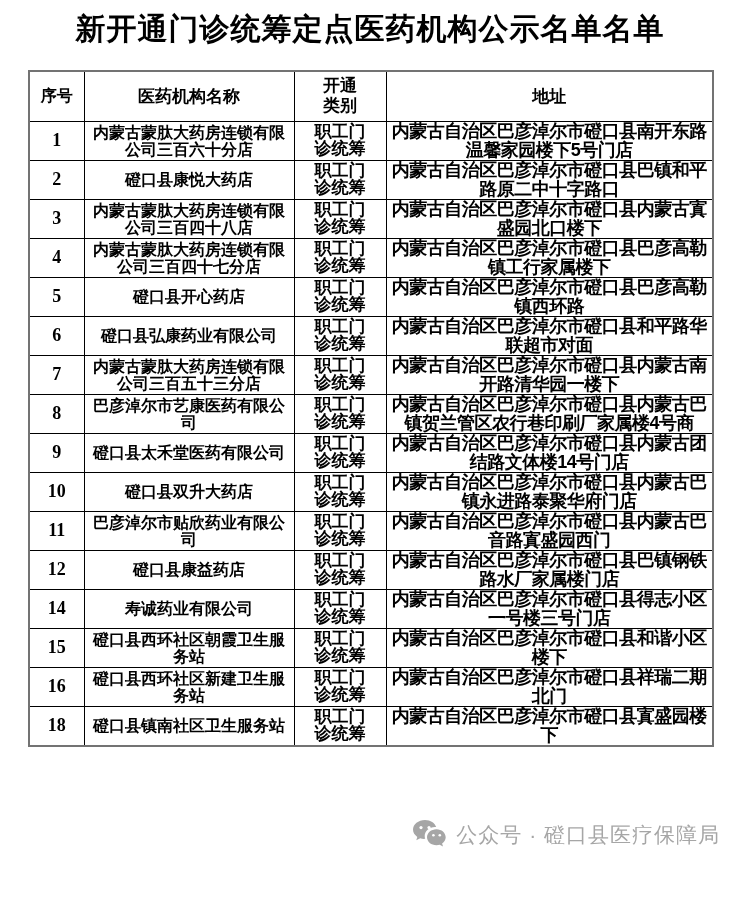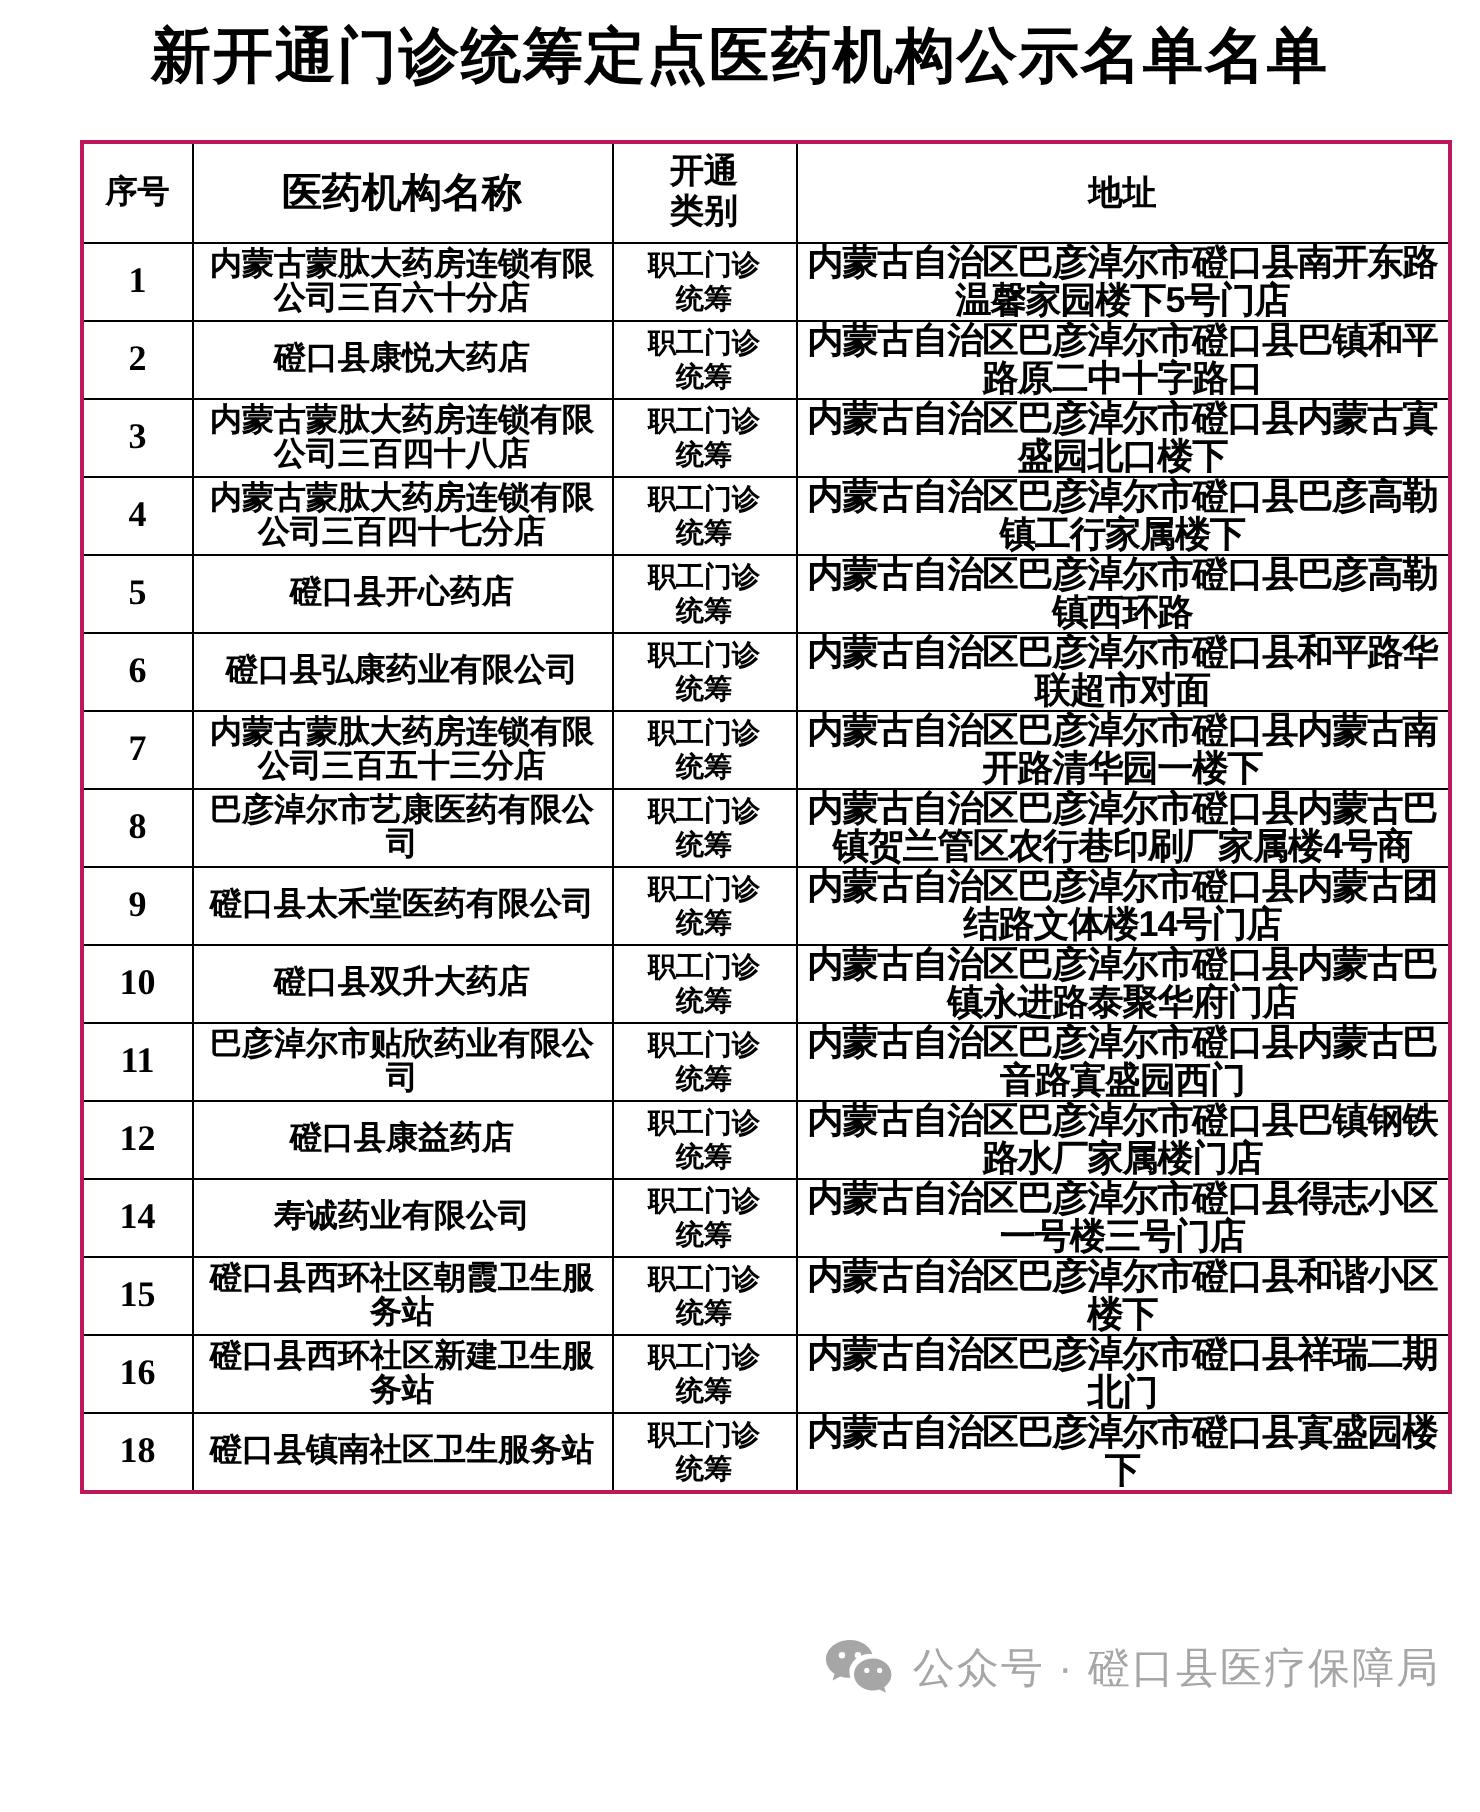--- a/index.html
+++ b/index.html
@@ -7,47 +7,47 @@
     width:740px;height:906px;position:relative;overflow:hidden;
     font-family:"Liberation Sans","DejaVu Sans",sans-serif;
     color:#000;
   }
   .page-title{
     margin:12px auto 0 auto;width:700px;
     text-align:center;font-size:30px;font-weight:bold;
     letter-spacing:1px;line-height:34px;color:#000;
   }
   table.notice-table{
-    position:absolute;left:40px;top:70px;
+    position:absolute;left:28px;top:70px;
     width:684px;border-collapse:collapse;table-layout:fixed;
-    border:2px solid #be185d;
+    border:2px solid #737373;
   }
   .notice-table th,.notice-table td{
     border:1px solid #000;
     text-align:center;vertical-align:middle;
     font-weight:bold;color:#000;padding:0 2px;
     overflow:hidden;
   }
   .notice-table thead tr{height:50px;}
   .notice-table tbody tr{height:39px;}
   col.col-no{width:55px;}
   col.col-name{width:210px;}
   col.col-cat{width:92px;}
   col.col-addr{width:327px;}
   th.h-no{font-size:16px;}
-  th.h-name{font-size:20px;}
+  th.h-name{font-size:17px;}
   th.h-cat{font-size:17px;padding:0;}
   th.h-cat .hdr-cat-inner{width:38px;margin:0 auto;line-height:20px;}
   th.h-addr{font-size:17px;}
   td.c-no{
     font-family:"Liberation Serif","DejaVu Serif",serif;
     font-size:18px;
   }
   td.c-name{font-size:16px;line-height:17px;padding:0 4px;}
-  td.c-cat{font-size:14px;line-height:17px;padding:0 13px;}
+  td.c-cat{font-size:17px;line-height:17px;padding:0 13px;font-family:Liberation Mono, monospace;}
   td.c-addr{font-size:18px;line-height:19px;padding:0 1px;letter-spacing:-0.5px;margin-top:22px;}
   .footer-watermark{
     position:absolute;right:20px;top:818px;height:34px;
     display:flex;align-items:center;gap:8px;
   }
   .footer-watermark .wm-text{
     font-size:21px;font-weight:normal;letter-spacing:1px;
     color:#a6a6a6;line-height:34px;
     font-family:"Liberation Sans","DejaVu Sans",sans-serif;
   }

